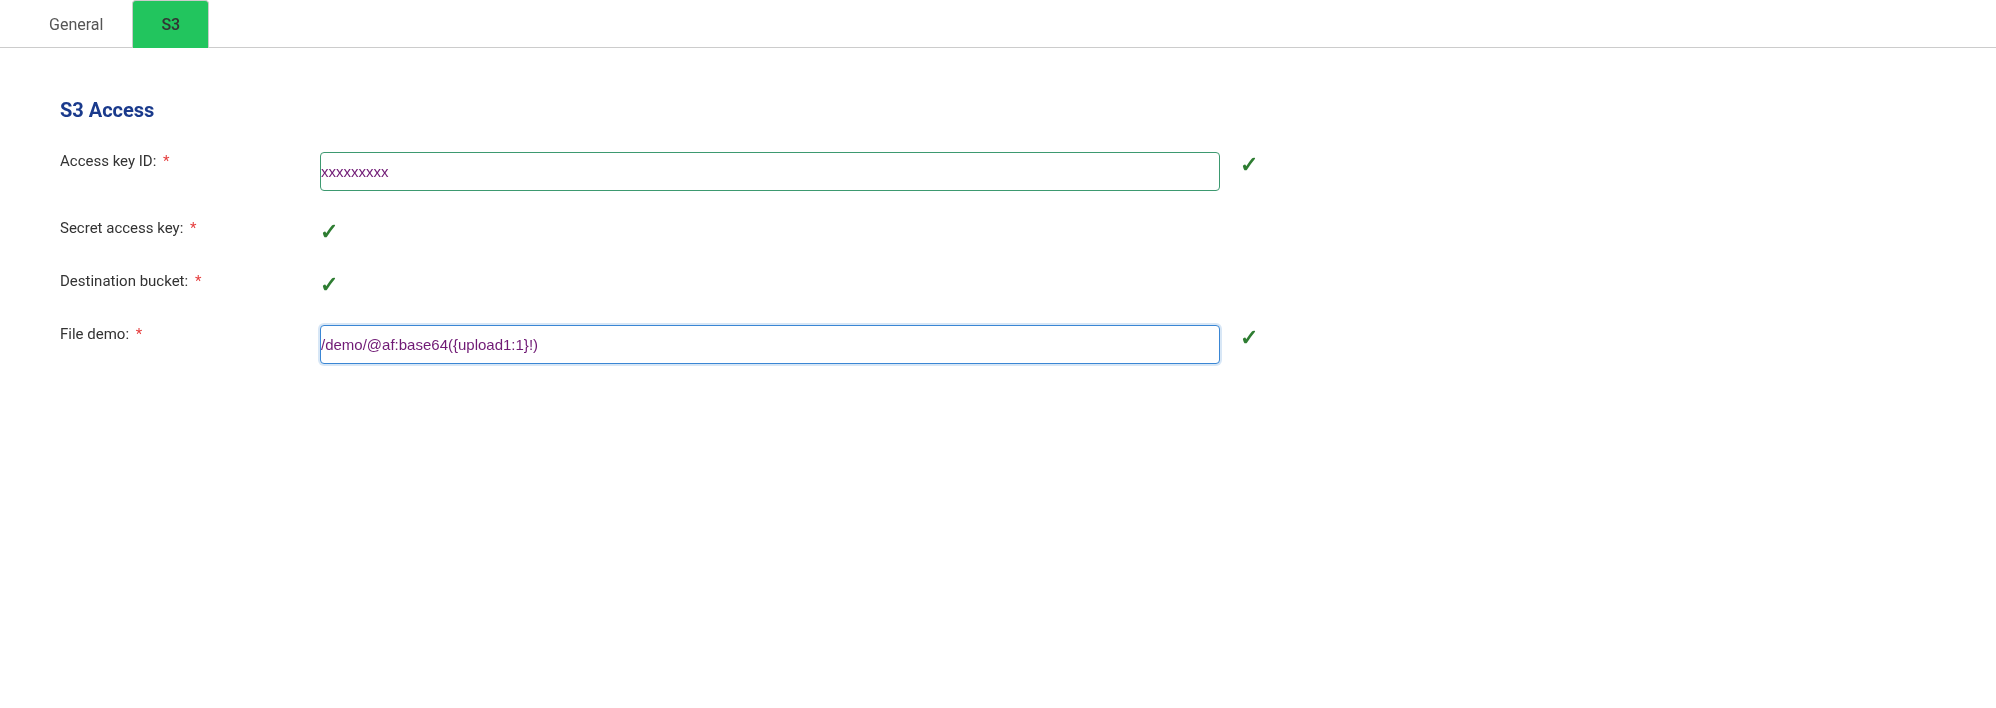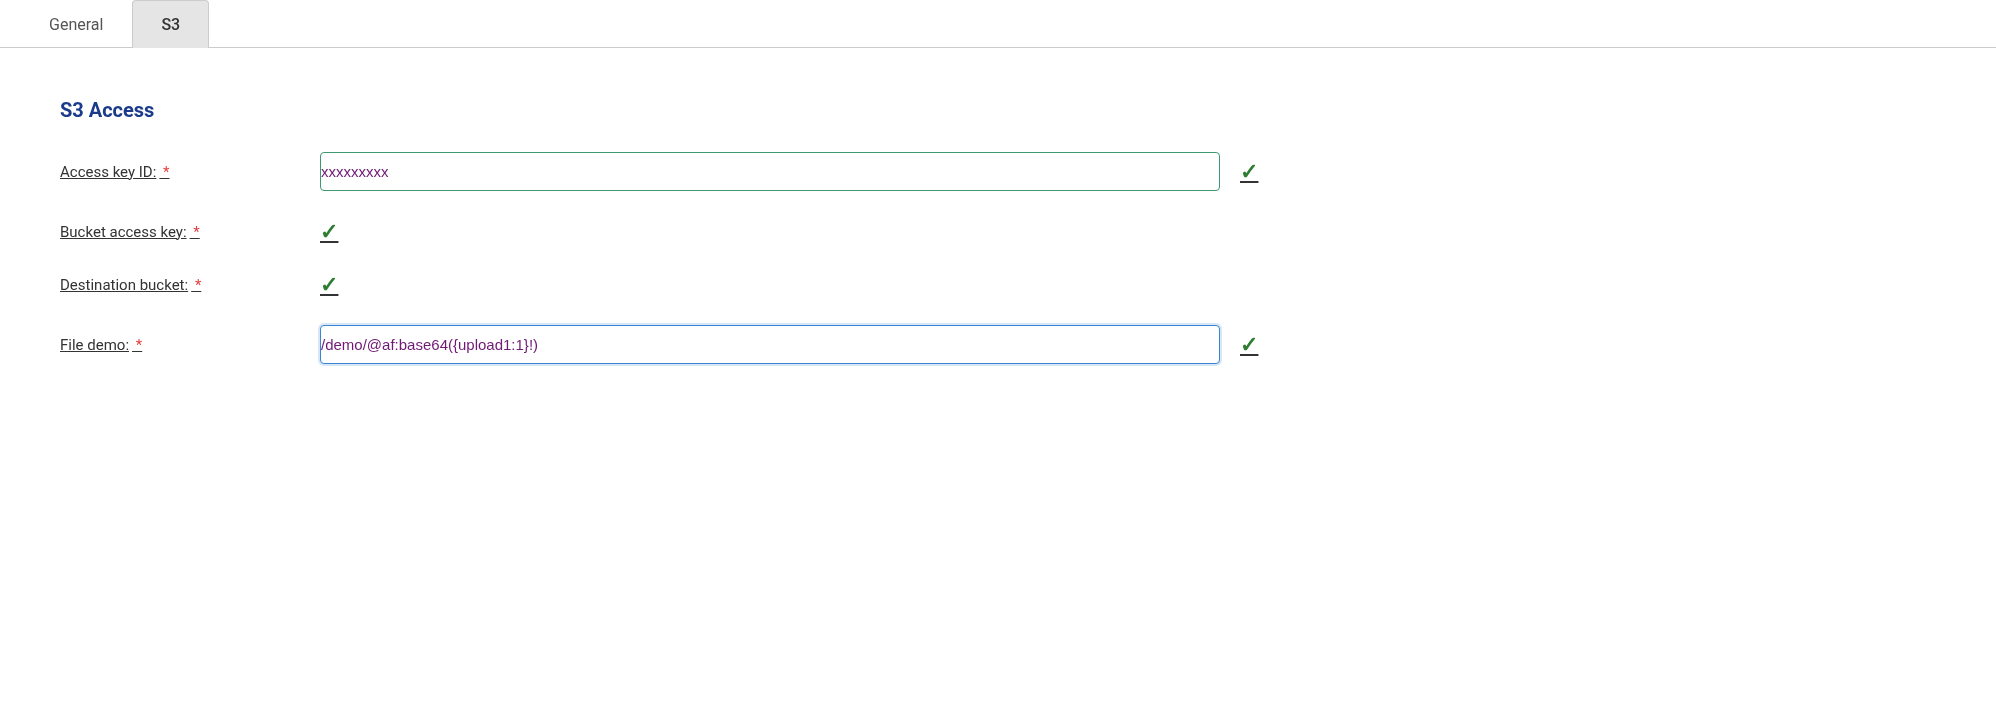--- a/index.html
+++ b/index.html
@@ -35,21 +35,21 @@
       font-size: 16px;
       cursor: pointer;
       border: 1px solid transparent;
       border-bottom: none;
       margin-bottom: -1px;
       background: transparent;
       color: #555;
     }
 
     .tab.active {
-      background: #e5e5e5;
+      background: #22c55e;
       border-color: #ccc;
       border-bottom-color: #ffffff;
       color: #333;
       font-weight: 500;
       border-radius: 4px 4px 0 0;
     }
 
     .tab:not(.active) {
       border-bottom: none;
     }
@@ -62,23 +62,21 @@
     .section-title {
       font-size: 20px;
       font-weight: 700;
       color: #1a3a8c;
       margin-bottom: 30px;
     }
 
     
     .form-row {
       display: flex;
-      align-items: center;
       margin-bottom: 28px;
-      text-decoration: underline;
     }
 
     .form-label {
       width: 260px;
       font-size: 15px;
       color: #333;
       flex-shrink: 0;
     }
 
     .required-star {
@@ -134,21 +132,21 @@
         <span>Access key ID:</span><span class="required-star"> *</span>
       </div>
       <div class="form-input-wrapper">
         <input class="form-input" type="text" value="xxxxxxxxx" style="">
       </div>
       <span class="check-icon">✓</span>
     </div>
 
     <div class="form-row">
       <div class="form-label">
-        <span>Bucket access key:</span><span class="required-star"> *</span>
+        <span>Secret access key:</span><span class="required-star"> *</span>
       </div>
       <span class="check-icon">✓</span>
     </div>
 
     <div class="form-row">
       <div class="form-label">
         <span>Destination bucket:</span><span class="required-star"> *</span>
       </div>
       <span class="check-icon">✓</span>
     </div>

